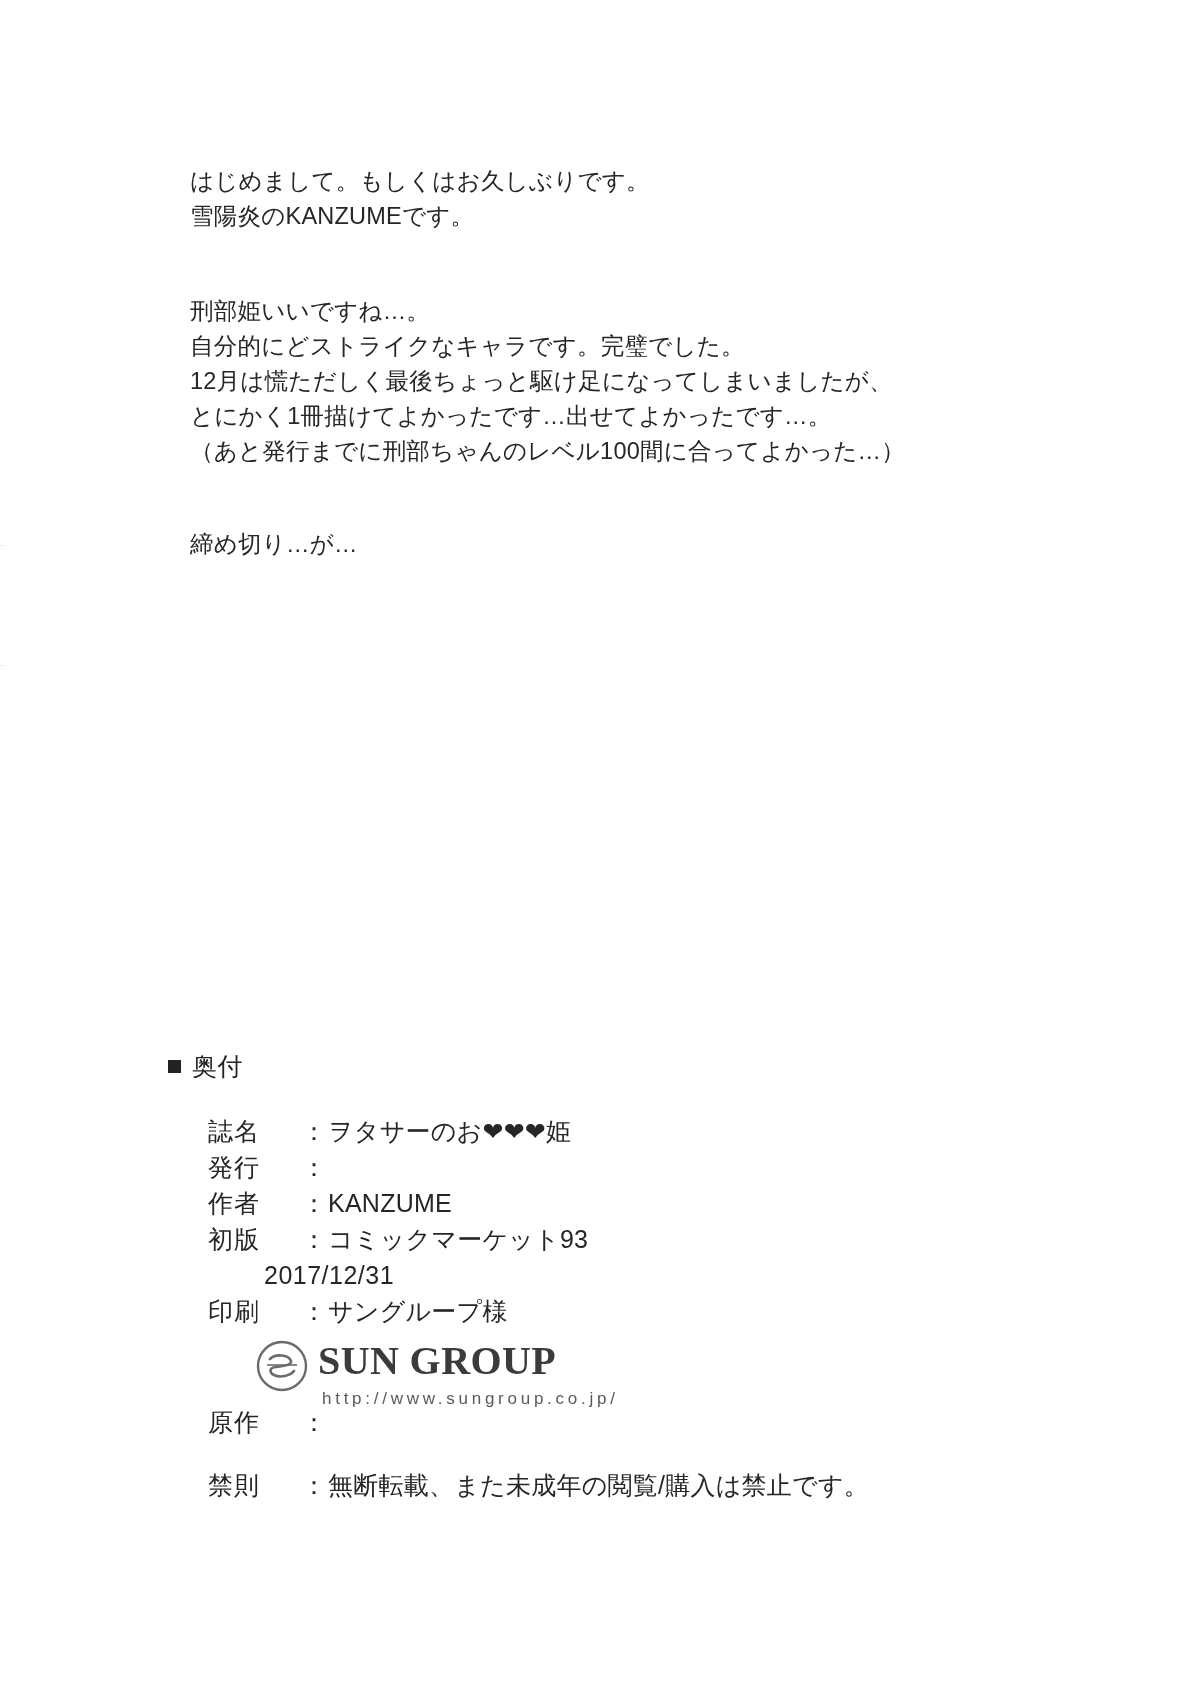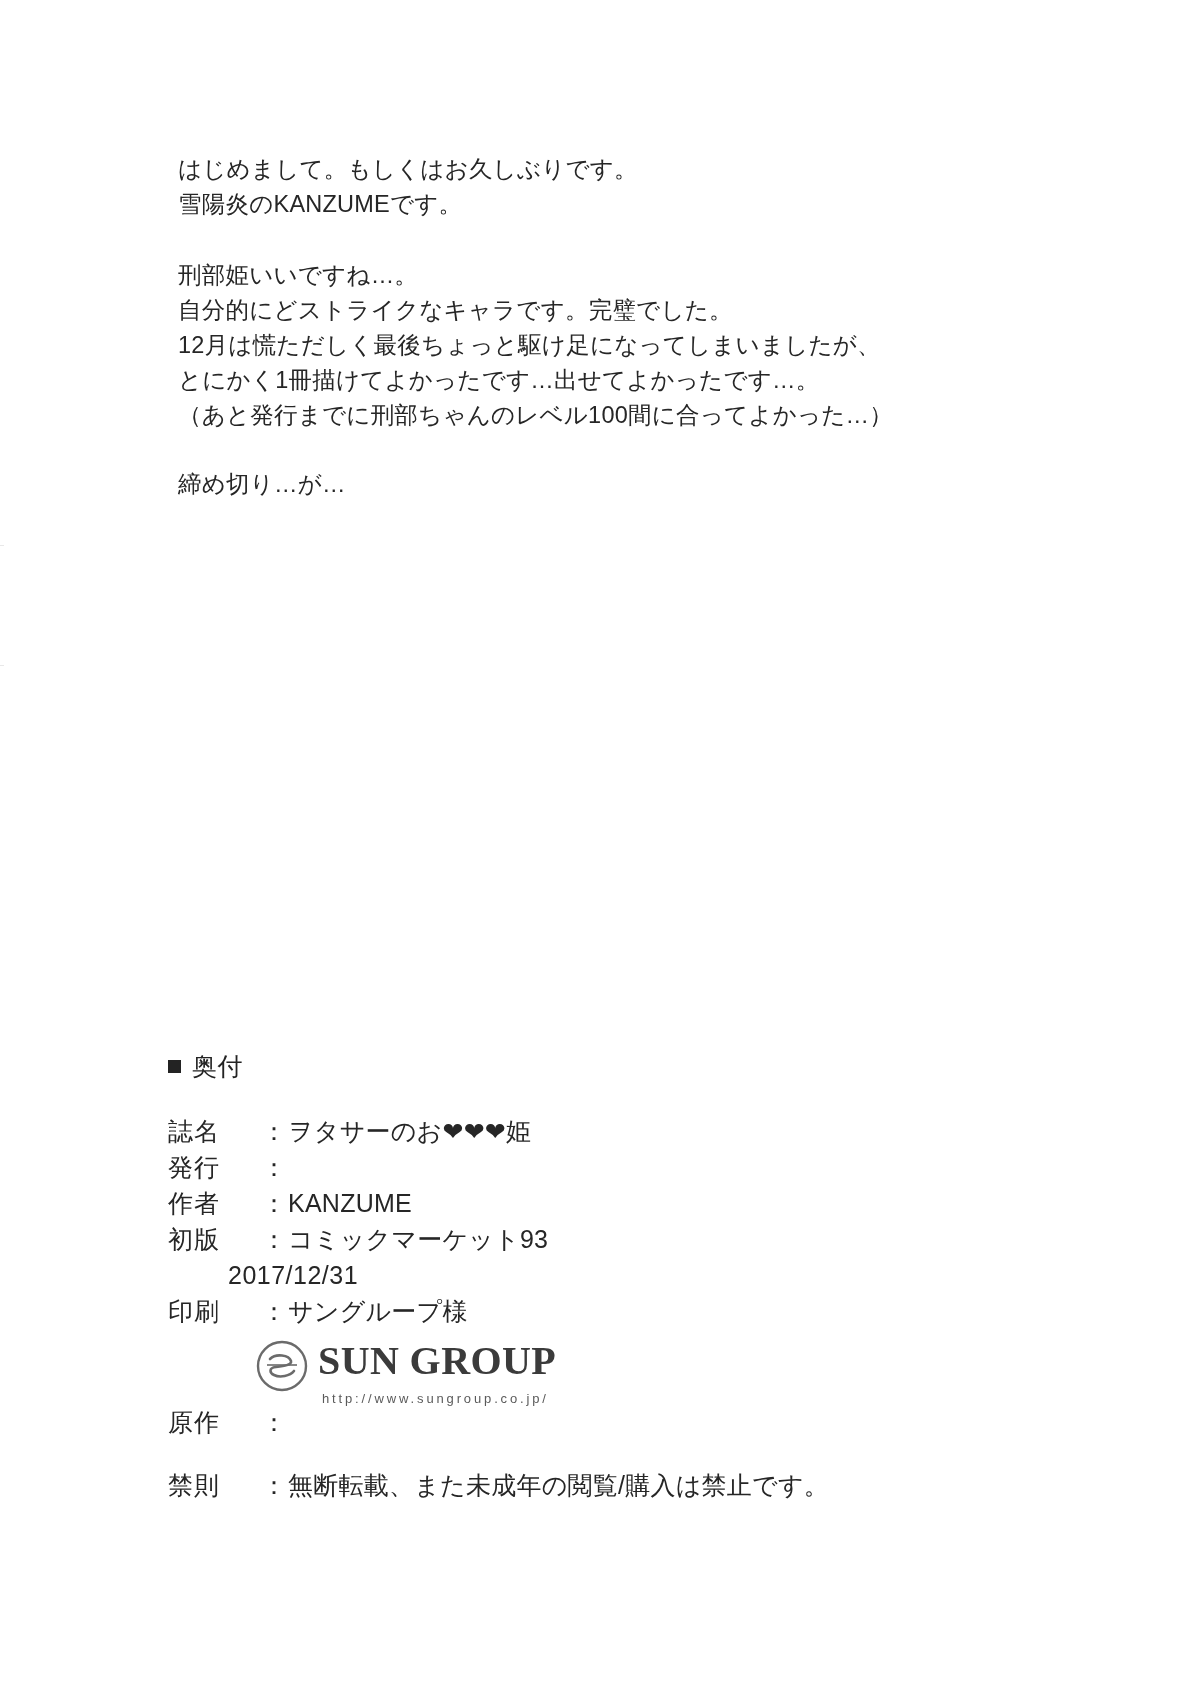--- a/index.html
+++ b/index.html
@@ -44,21 +44,21 @@
     background: #232323;
     margin-right: 3px;
     position: relative;
     top: 0px;
   }
   .para {
     font-size: 23.5px;
     line-height: 35px;
     color: #262626;
     letter-spacing: 0.01em;
-    margin: 0;
+    margin: 12px;
     white-space: pre-wrap;
   }
   .gap-lg { height: 36px; }
   .gap-md { height: 34px; }
 
   
   .colophon {
     position: absolute;
     left: 168px;
     top: 1050px;
@@ -76,32 +76,33 @@
   .credit-row {
     display: flex;
     align-items: flex-start;
     margin-bottom: 3px;
   }
   .credit-label {
     width: 92px;
     flex: 0 0 92px;
     text-align: left;
     letter-spacing: 0.04em;
+    margin-left: 40px;
   }
   .credit-colon {
     width: 28px;
     flex: 0 0 28px;
     text-align: center;
   }
   .credit-value {
     flex: 1 1 auto;
     letter-spacing: 0.01em;
   }
   .credit-sub {
-    margin-left: 60px;
+    margin-left: 96px;
     letter-spacing: 0.02em;
   }
   .rule-row {
     margin-top: 30px;
   }
 
   
   .logo {
     position: relative;
     margin: 10px 0 6px 88px;
@@ -124,21 +125,21 @@
     letter-spacing: 0.01em;
     color: #3b3b3b;
     font-weight: 700;
     line-height: 46px;
   }
   .logo-url {
     position: absolute;
     left: 66px;
     top: 44px;
     font-family: "Liberation Sans", sans-serif;
-    font-size: 13px;
+    font-size: 17px;
     letter-spacing: 0.22em;
     color: #5a5a5a;
   }
 
   
   .edge-mark {
     position: absolute;
     left: 0;
     width: 4px;
     height: 1px;

